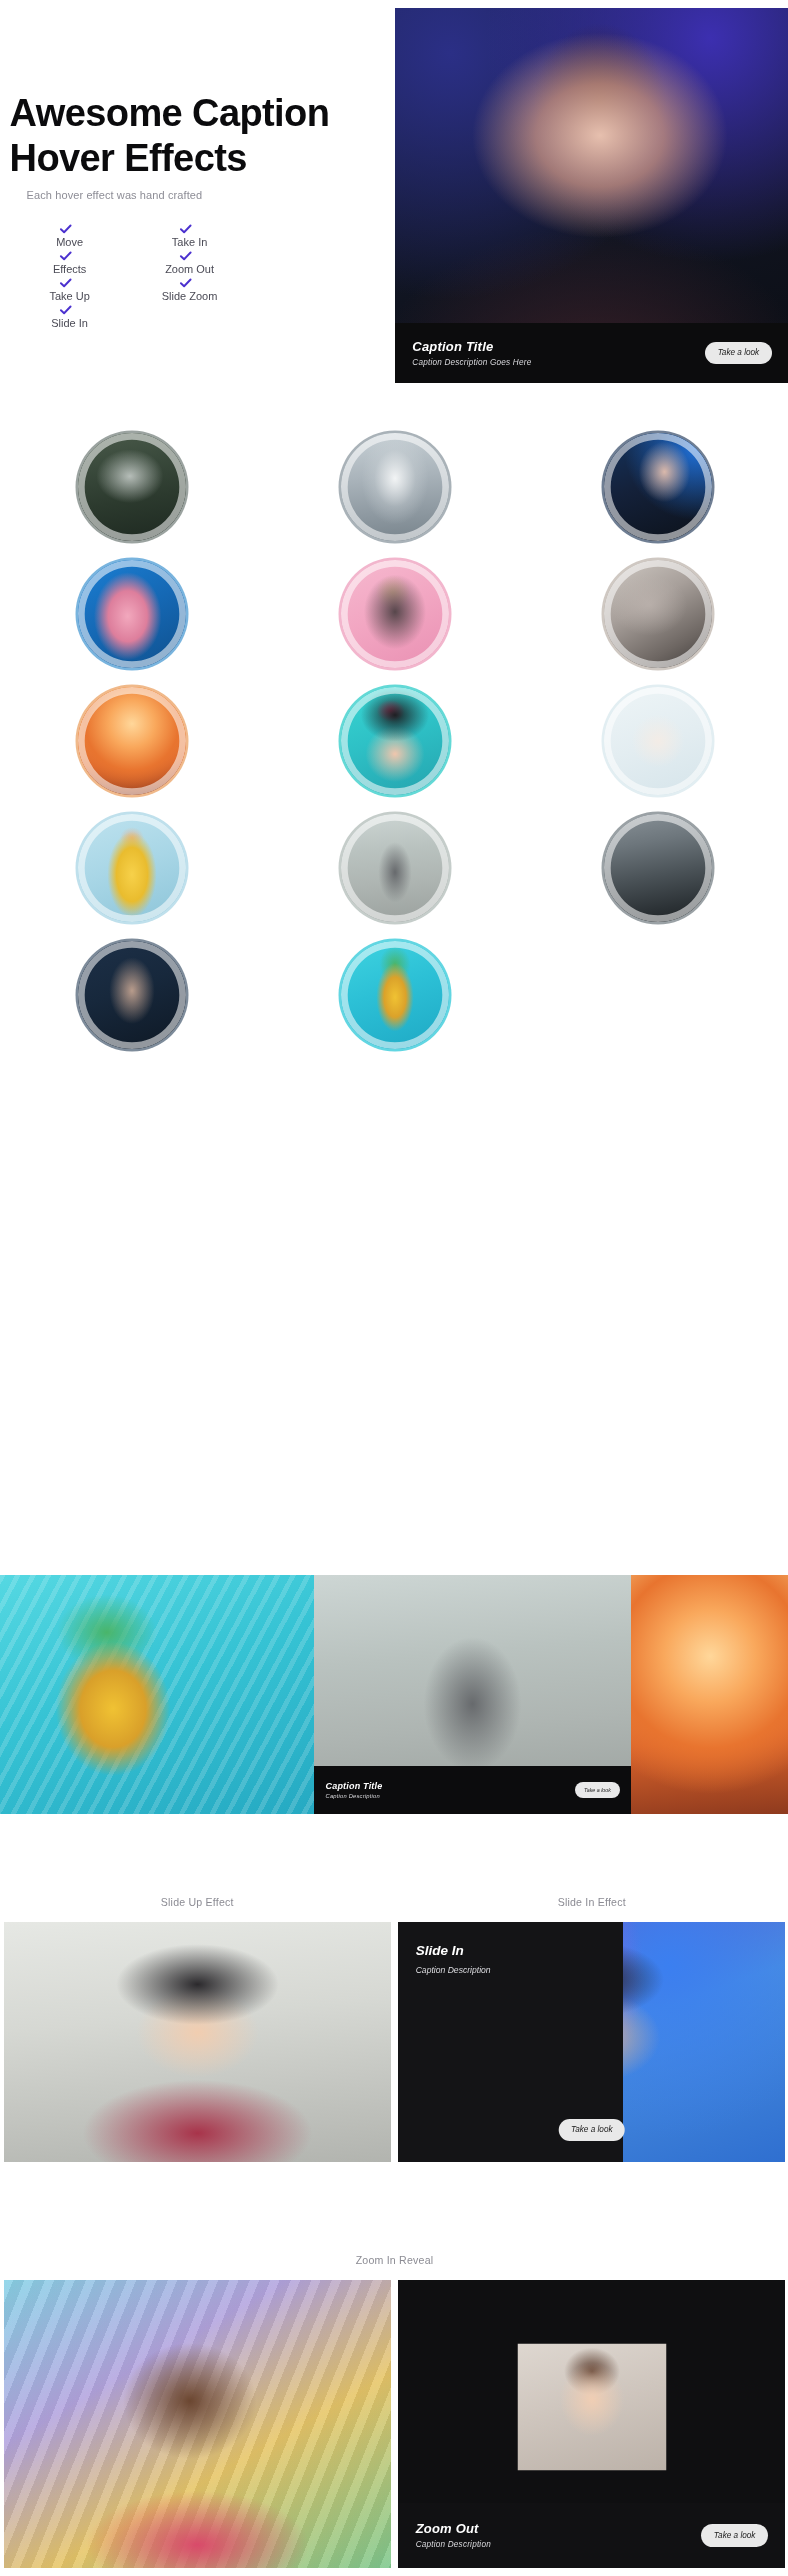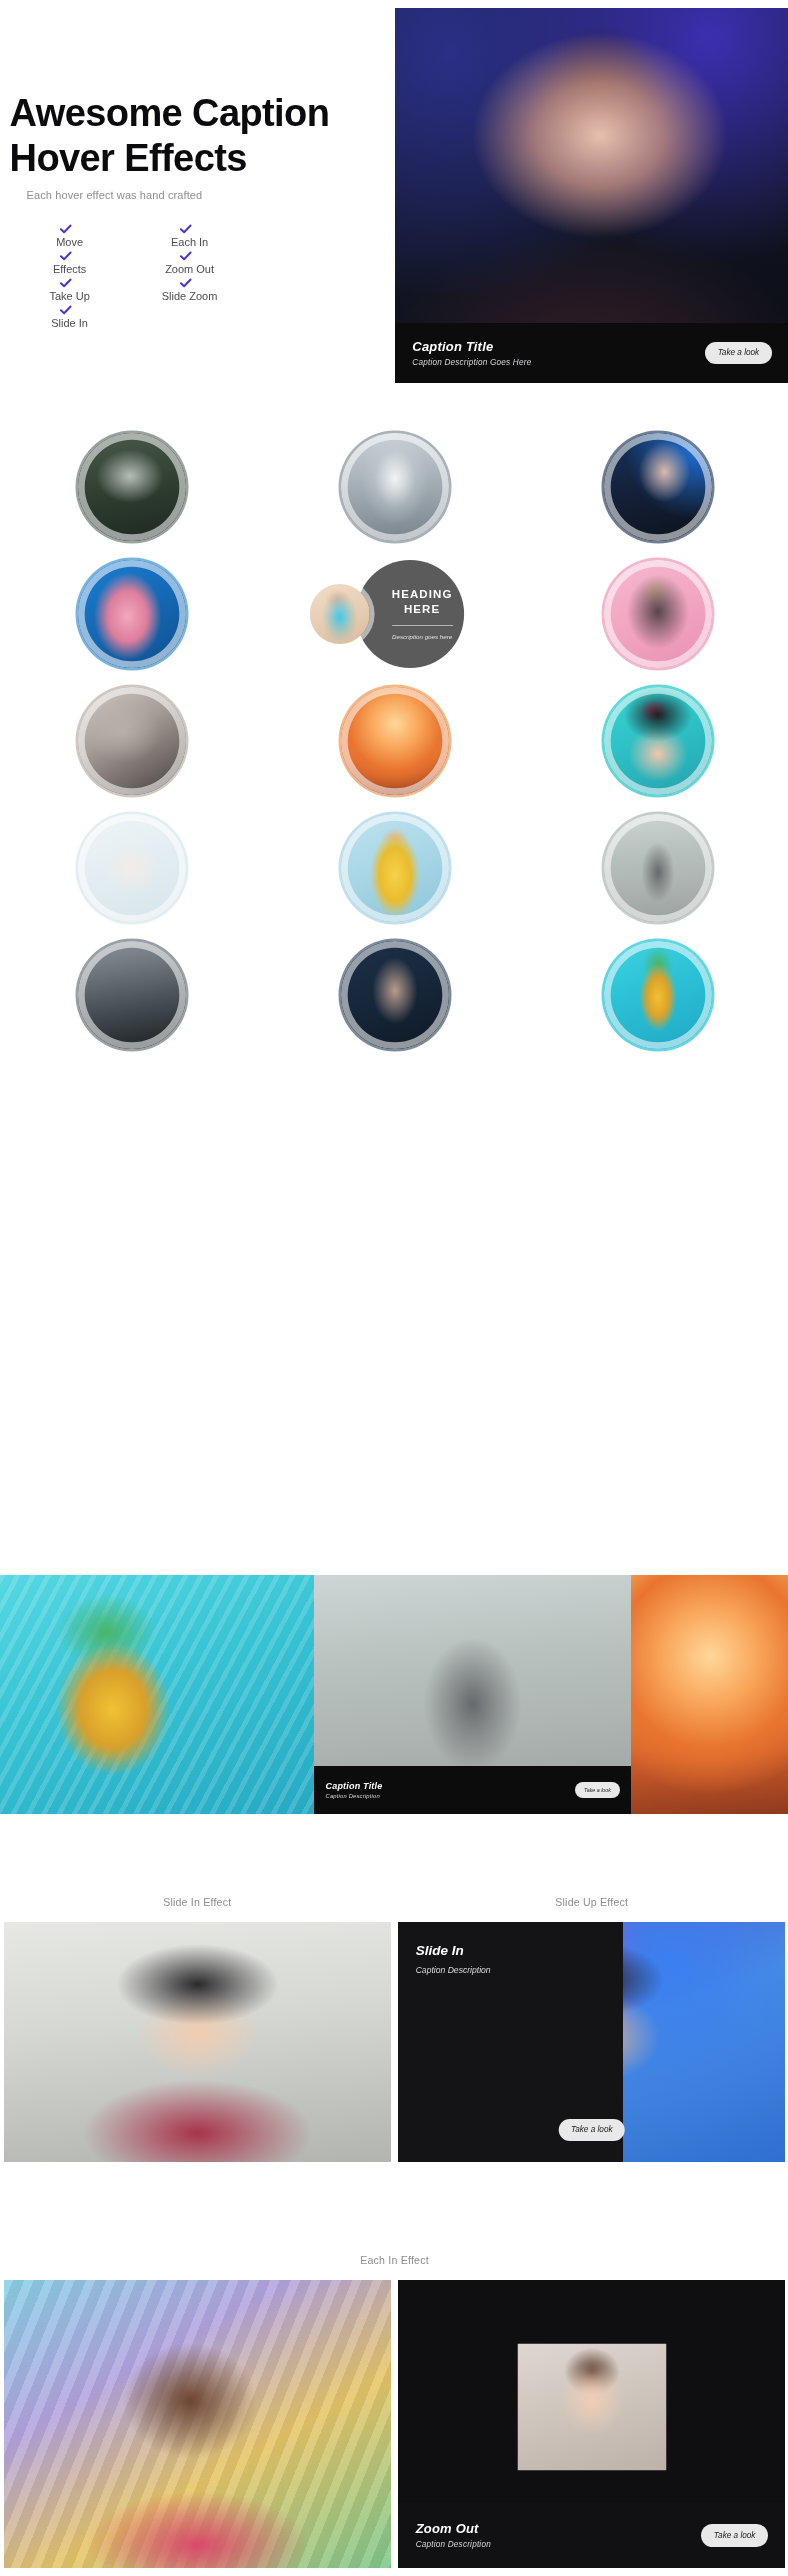--- a/index.html
+++ b/index.html
@@ -268,21 +268,21 @@
             </svg>
         </span>
         <span>Move</span>
       </div>
       <div class="check-item">
         <span class="check-mark">
           <svg width="13.5" height="13.5" viewBox="0 0 14 14">
               <path d="M2 7.5 L5.3 10.6 L12 3.6" fill="none" stroke="#4b31cf" stroke-width="2" stroke-linecap="round" stroke-linejoin="round"></path>
             </svg>
         </span>
-        <span>Each In</span>
+        <span>Take In</span>
       </div>
       <div class="check-item">
         <span class="check-mark">
           <svg width="13.5" height="13.5" viewBox="0 0 14 14">
               <path d="M2 7.5 L5.3 10.6 L12 3.6" fill="none" stroke="#4b31cf" stroke-width="2" stroke-linecap="round" stroke-linejoin="round"></path>
             </svg>
         </span>
         <span>Effects</span>
       </div>
       <div class="check-item">
@@ -353,33 +353,20 @@
       </div>
   </div>
 
   <div class="circle-cell">
     <div class="ring" style="background:#79b4de"></div>
     <div class="circ">
         <div class="ph p-unicorn"></div>
       </div>
   </div>
 
-  <div class="circle-cell heading-cell">
-    <div class="heading-disc">
-      <div class="heading-txt">
-        <span>HEADING</span><br>
-        <span>HERE</span>
-      </div>
-      <div class="heading-rule"></div>
-      <div class="heading-desc">Description goes here</div>
-    </div>
-    <div class="heading-thumb">
-        <div class="ph p-swimsuit"></div>
-      </div>
-  </div>
 
   <div class="circle-cell">
     <div class="ring" style="background:#f2b6cd"></div>
     <div class="circ">
         <div class="ph p-sunglasses"></div>
       </div>
   </div>
 
   <div class="circle-cell">
     <div class="ring" style="background:#cfc8c2"></div>
@@ -453,41 +440,41 @@
       <div class="take-look">Take a look</div>
     </div>
   </div>
   <div class="strip-item" style="width:158px">
     <div class="ph p-sunset"></div>
   </div>
 </section>
 
 <section class="eff-section" style="top:1881px">
   <div class="eff-label-row">
+    <div class="eff-label">Slide Up Effect</div>
     <div class="eff-label">Slide In Effect</div>
-    <div class="eff-label">Slide Up Effect</div>
   </div>
   <div class="eff-row">
     <div class="eff-card">
       <div class="ph p-womanhat"></div>
     </div>
     <div class="eff-card" style="background:#141416">
       <div class="ph p-beanie"></div>
       <div class="slide-in-panel">
         <div class="slide-in-title">Slide In</div>
         <div class="slide-in-desc">Caption Description</div>
       </div>
       <div class="slide-in-btn">Take a look</div>
     </div>
   </div>
 </section>
 
 <section class="eff-section" style="top:2239px">
   <div class="eff-label-row">
-    <div class="eff-label">Each In Effect</div>
+    <div class="eff-label">Zoom In Reveal</div>
   </div>
   <div class="eff-row">
     <div class="eff-card" style="height:288px">
       <div class="ph p-graffiti"></div>
     </div>
     <div class="eff-card" style="height:288px;background:#0f0f11">
       <div class="zoom-out-inner">
           <div class="ph p-portrait"></div>
         </div>
       <div class="zoom-out-cap">

